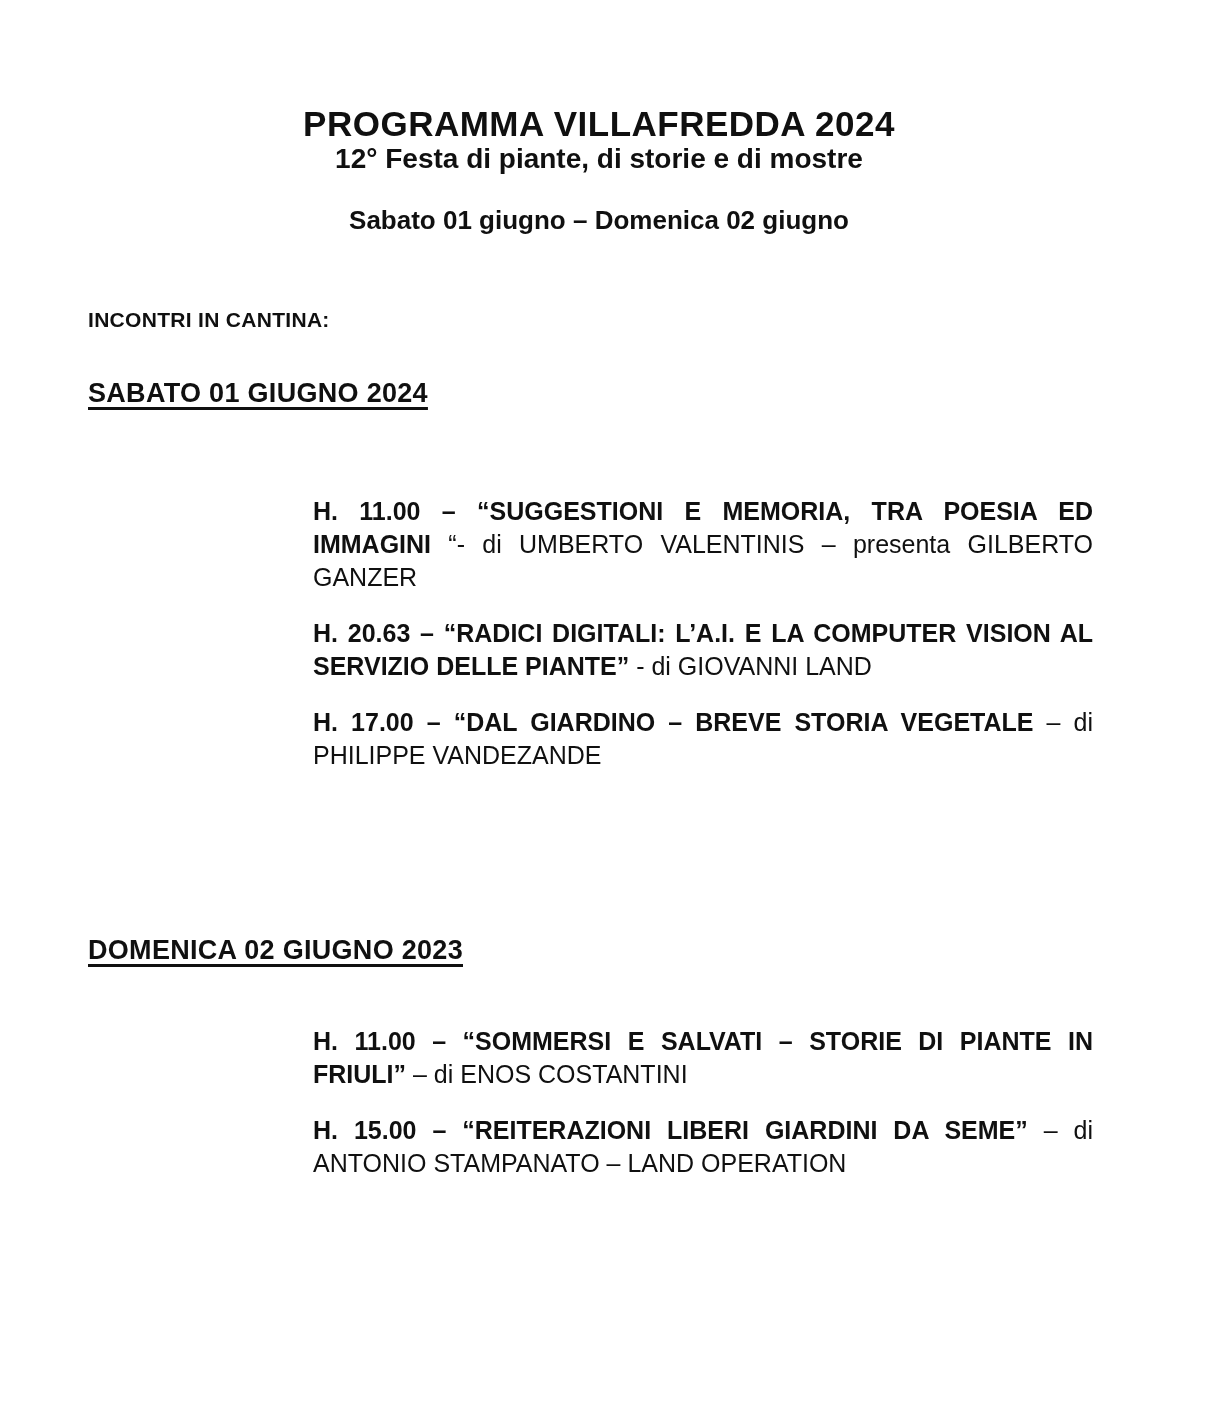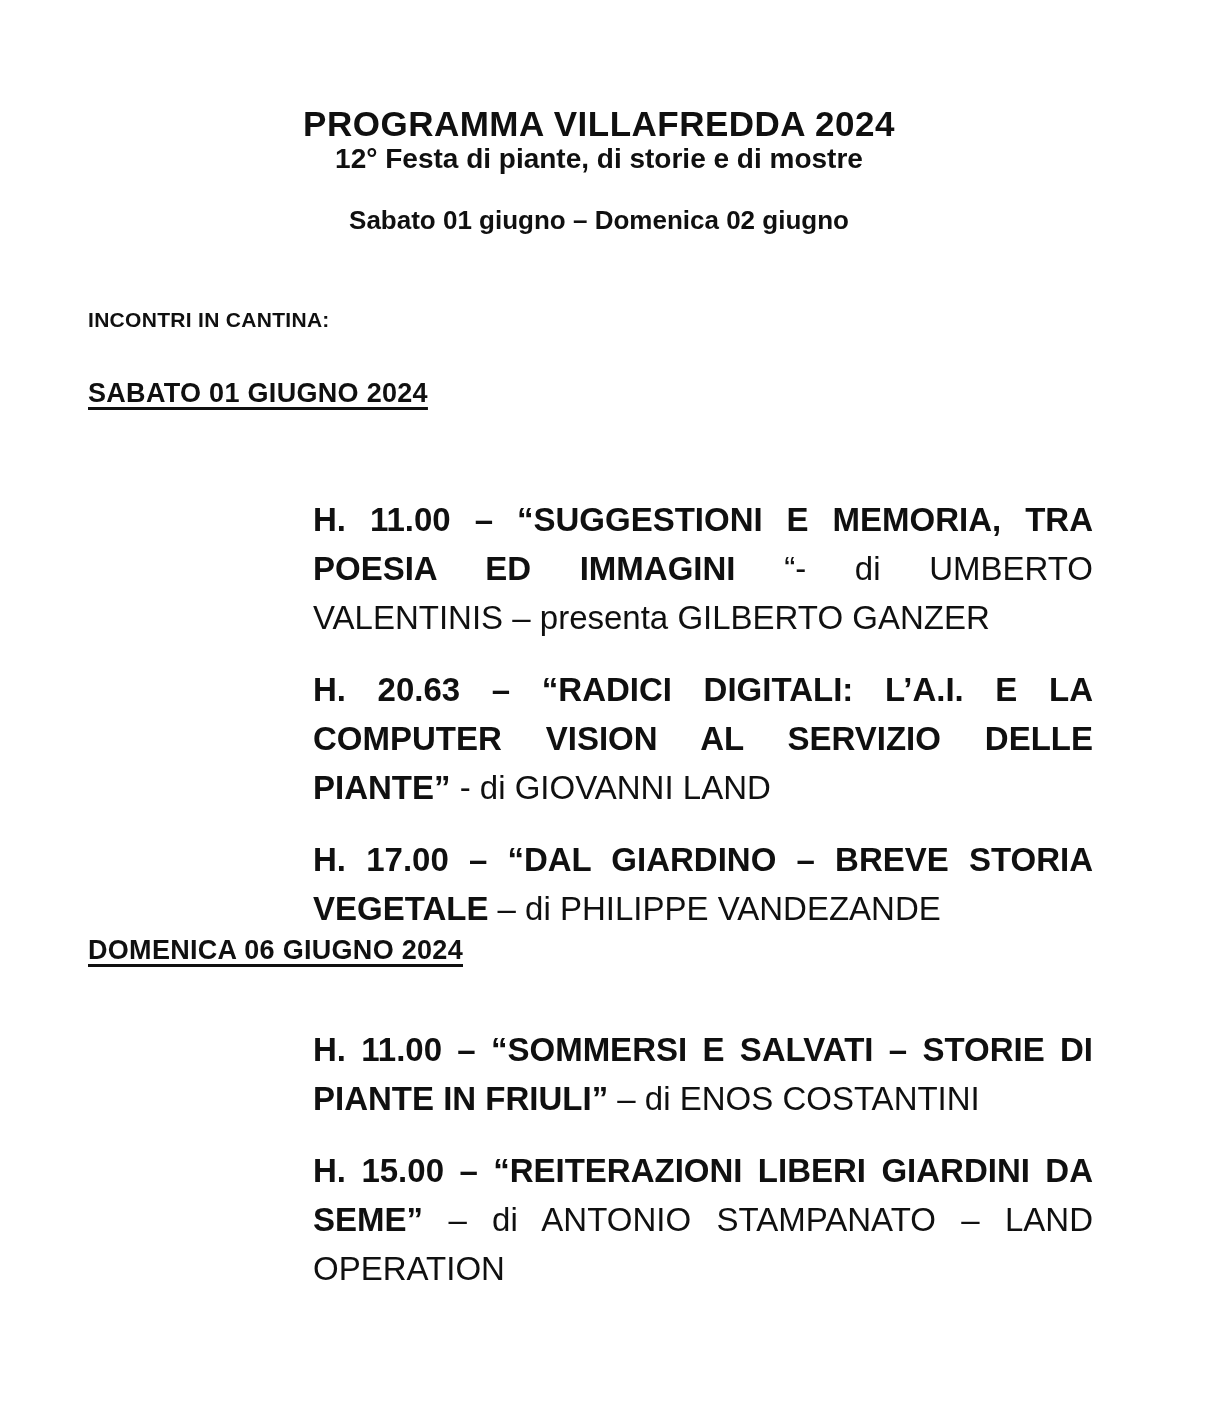--- a/index.html
+++ b/index.html
@@ -51,22 +51,22 @@
     text-decoration: underline;
     text-decoration-thickness: 3px;
     text-underline-offset: 5px;
   }
   .day-heading.sabato { top: 378px; }
   .day-heading.domenica { top: 935px; }
   .events {
     position: absolute;
     left: 313px;
     width: 780px;
-    font-size: 33px;
-    line-height: 49px;
+    font-size: 25px;
+    line-height: 33px;
   }
   .events.sat { top: 495px; }
   .events.sun { top: 1025px; }
   .event {
     text-align: justify;
     text-align-last: left;
     margin: 0 0 23px 0;
   }
   .event:last-child { margin-bottom: 0; }
   .b { font-weight: bold; }
@@ -85,20 +85,20 @@
   <div class="section-heading">INCONTRI IN CANTINA:</div>
 
   <div class="day-heading sabato">SABATO 01 GIUGNO 2024</div>
 
   <div class="events sat">
     <p class="event"><span class="b">H. 11.00 – “SUGGESTIONI E MEMORIA, TRA POESIA ED IMMAGINI </span><span>“- di UMBERTO VALENTINIS – presenta GILBERTO GANZER</span></p>
     <p class="event"><span class="b">H. 20.63 – “RADICI DIGITALI: L’A.I. E LA COMPUTER VISION AL SERVIZIO DELLE PIANTE”</span><span> - di GIOVANNI LAND</span></p>
     <p class="event"><span class="b">H. 17.00 – “DAL GIARDINO – BREVE STORIA VEGETALE</span><span> – di PHILIPPE VANDEZANDE</span></p>
   </div>
 
-  <div class="day-heading domenica">DOMENICA 06 GIUGNO 2024</div>
+  <div class="day-heading domenica">DOMENICA 02 GIUGNO 2023</div>
 
   <div class="events sun">
     <p class="event"><span class="b">H. 11.00 – “SOMMERSI E SALVATI – STORIE DI PIANTE IN FRIULI”</span><span> – di ENOS COSTANTINI</span></p>
     <p class="event"><span class="b">H. 15.00 – “REITERAZIONI LIBERI GIARDINI DA SEME”</span><span> – di ANTONIO STAMPANATO – LAND OPERATION</span></p>
   </div>
 
 </div>
 
 </body></html>

